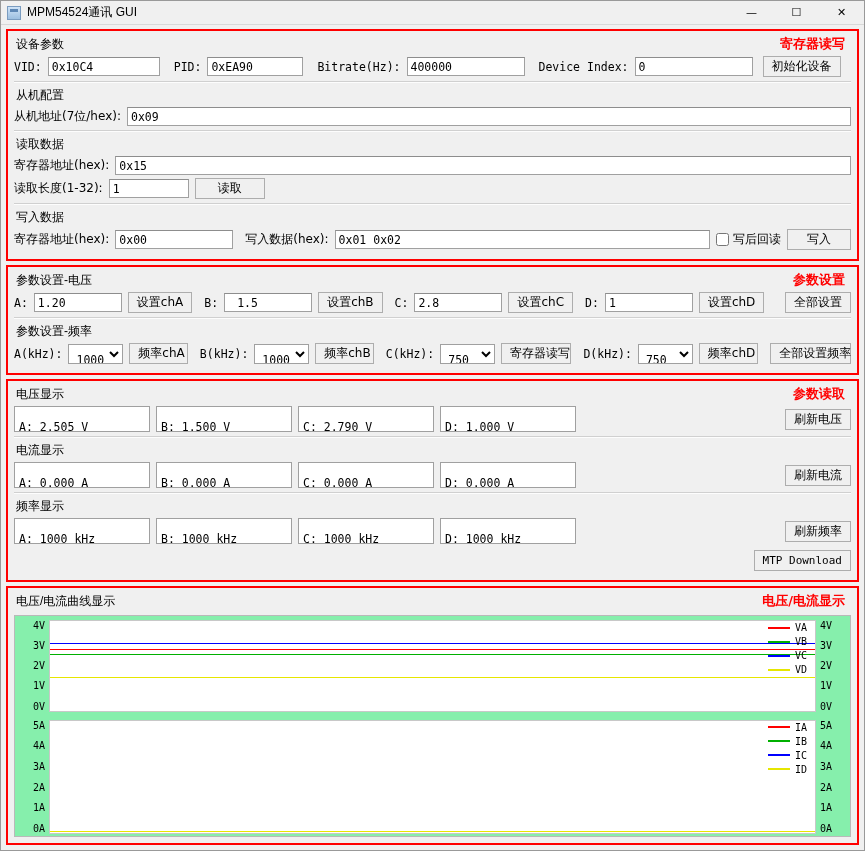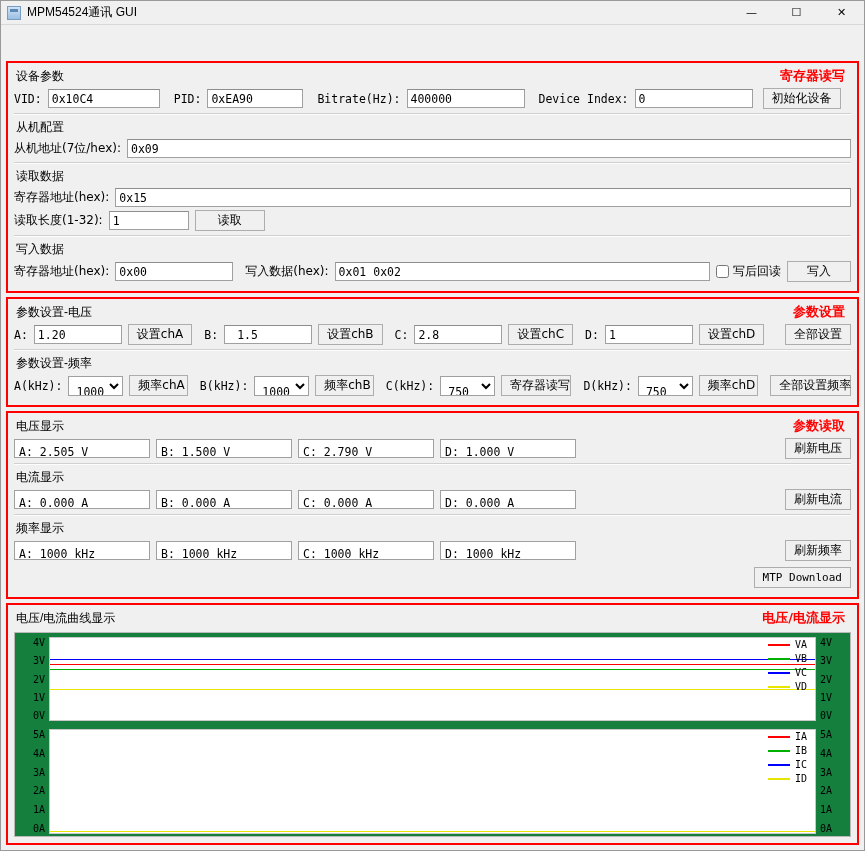--- a/index.html
+++ b/index.html
@@ -12,21 +12,20 @@
     font-family: "Liberation Sans", sans-serif;
     font-size: 12px;
     overflow: hidden;
   }
   .window {
     width: 865px; height: 851px;
     background: #f0f0f0;
     border: 1px solid #999;
     display: flex;
     flex-direction: column;
-    gap: 32px;
   }
   
   .titlebar {
     height: 24px;
     background: #f0f0f0;
     border-bottom: 1px solid #d8d8d8;
     display: flex;
     align-items: center;
     flex: none;
   }
@@ -155,37 +154,37 @@
   .spacer { flex: 1; }
 
   
   .ro {
     font-family: "DejaVu Sans Mono", monospace;
     font-size: 11.5px;
     background: #ffffff;
     border: 1px solid #a0a0a0;
     height: 19px;
     line-height: 17px;
-    padding: 4px 4px;
+    padding: 12px 4px;
     width: 136px;
     color: #000;
     overflow: hidden;
     white-space: nowrap;
   }
 
   
   .chart-panel {
     flex: 1;
     display: flex;
     flex-direction: column;
     min-height: 0;
   }
   .chart-area {
     flex: 1;
-    background: #15803d;
+    background: #86efac;
     border: 1px solid #b9b9b9;
     margin-top: 2px;
     display: flex;
     flex-direction: column;
     min-height: 0;
     padding: 4px 0 2px 0;
   }
   .plot {
     flex: 1;
     display: flex;

